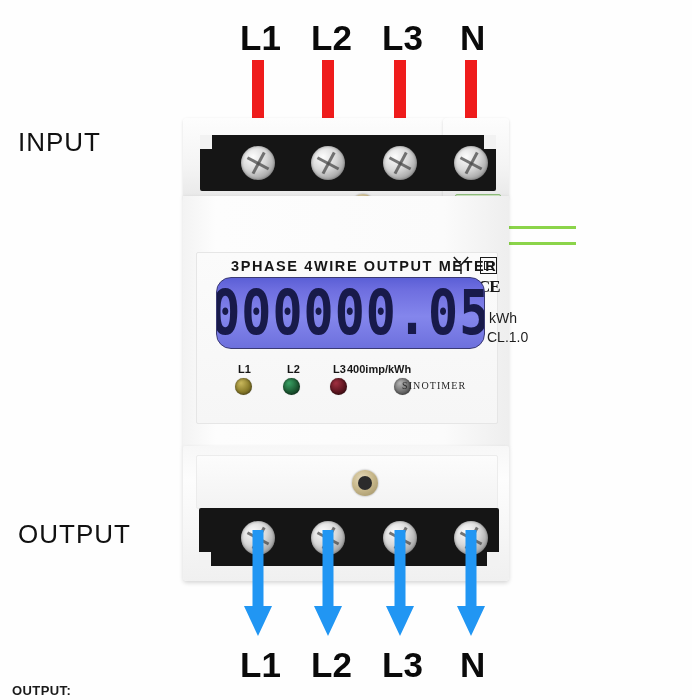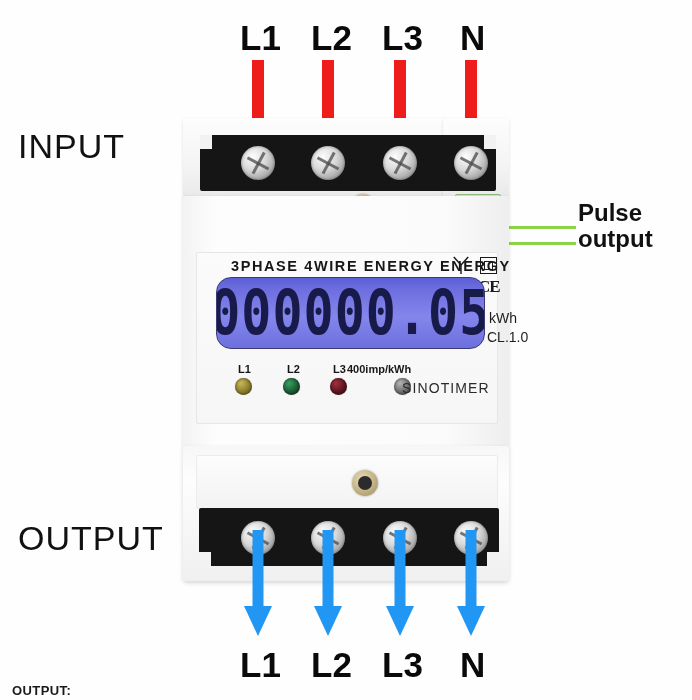--- a/index.html
+++ b/index.html
@@ -1,21 +1,21 @@
 <!DOCTYPE html>
 <html><head>
 <meta charset="utf-8">
 <style>
   html,body{margin:0;padding:0;background:#ffffff;}
   body{width:692px;height:700px;position:relative;overflow:hidden;
        font-family:"Liberation Sans", sans-serif;}
   .stage{position:absolute;left:0;top:0;width:692px;height:700px;background:#fefefe;}
 
   
-  .side-caption{position:absolute;color:#111;font-size:34px;letter-spacing:1px;
+  .side-caption{position:absolute;color:#111;font-size:26px;letter-spacing:1px;
                 font-family:"Liberation Sans", sans-serif;font-weight:400;white-space:nowrap;}
   #cap-input{left:18px;top:127px;}
   #cap-output{left:18px;top:519px;}
 
   
   .phase-label{position:absolute;font-size:35px;font-weight:700;color:#0a0a0a;
                white-space:nowrap;letter-spacing:0px;}
 
   
   .arrow{position:absolute;}
@@ -110,22 +110,22 @@
 
   
   #spec-line{position:absolute;left:12px;top:97px;width:278px;font-size:11px;font-weight:700;
       color:#181818;white-space:nowrap;letter-spacing:.1px;}
   #spec-imp{position:absolute;left:150px;top:110px;font-size:11px;font-weight:700;color:#181818;}
 
   
   .led-label{position:absolute;font-size:11px;font-weight:700;color:#141414;}
   .led{position:absolute;width:17px;height:17px;border-radius:50%;
       box-shadow:inset 0 0 3px rgba(0,0,0,.55), 0 0 1px rgba(0,0,0,.3);}
-  #brand{position:absolute;left:205px;top:127px;font-size:14px;font-weight:400;
-      color:#2a2a2a;letter-spacing:1.1px;}
+  #brand{position:absolute;left:205px;top:127px;font-size:10px;font-weight:400;
+      color:#2a2a2a;letter-spacing:1.1px;font-family:Liberation Serif, serif;}
 
   
   #bottom-lip{position:absolute;left:196px;top:455px;width:300px;height:52px;
       background:linear-gradient(180deg,#fcfcfc 0%,#f3f3f3 100%);
       border:1px solid #ececec;border-radius:2px;}
 
   
   #footer-text{position:absolute;left:12px;top:683px;font-size:13px;font-weight:700;
       color:#1a1a1a;letter-spacing:.4px;}
 </style>
@@ -182,30 +182,26 @@
   <div id="pulse-block">
     <div class="pscrew" style="left:5px;"></div>
     <div class="pscrew" style="left:24px;"></div>
   </div>
 
   <div class="lead-vert" style="left:463px;top:220px;height:24px;"></div>
   <div class="lead-line" style="left:463px;top:242px;width:113px;"></div>
   <div class="lead-vert" style="left:482px;top:220px;height:8px;"></div>
   <div class="lead-line" style="left:482px;top:226px;width:94px;"></div>
 
-  <div id="pulse-caption">
-    <div>Pulse</div>
-    <div>output</div>
-  </div>
 
   <div class="meter-mid"></div>
 
   <div id="faceplate">
 
-    <div id="meter-title">3PHASE 4WIRE ENERGY ENERGY</div>
+    <div id="meter-title">3PHASE 4WIRE OUTPUT METER</div>
 
     <svg class="sym" id="sym-star" viewBox="0 0 20 22">
       <line x1="10" y1="11" x2="10" y2="21" stroke="#1a1a1a" stroke-width="1.6"></line>
       <line x1="10" y1="11" x2="2" y2="2" stroke="#1a1a1a" stroke-width="1.6"></line>
       <line x1="10" y1="11" x2="18" y2="2" stroke="#1a1a1a" stroke-width="1.6"></line>
     </svg>
 
     <div class="sym" id="sym-class2">
         <i></i>
       </div>

